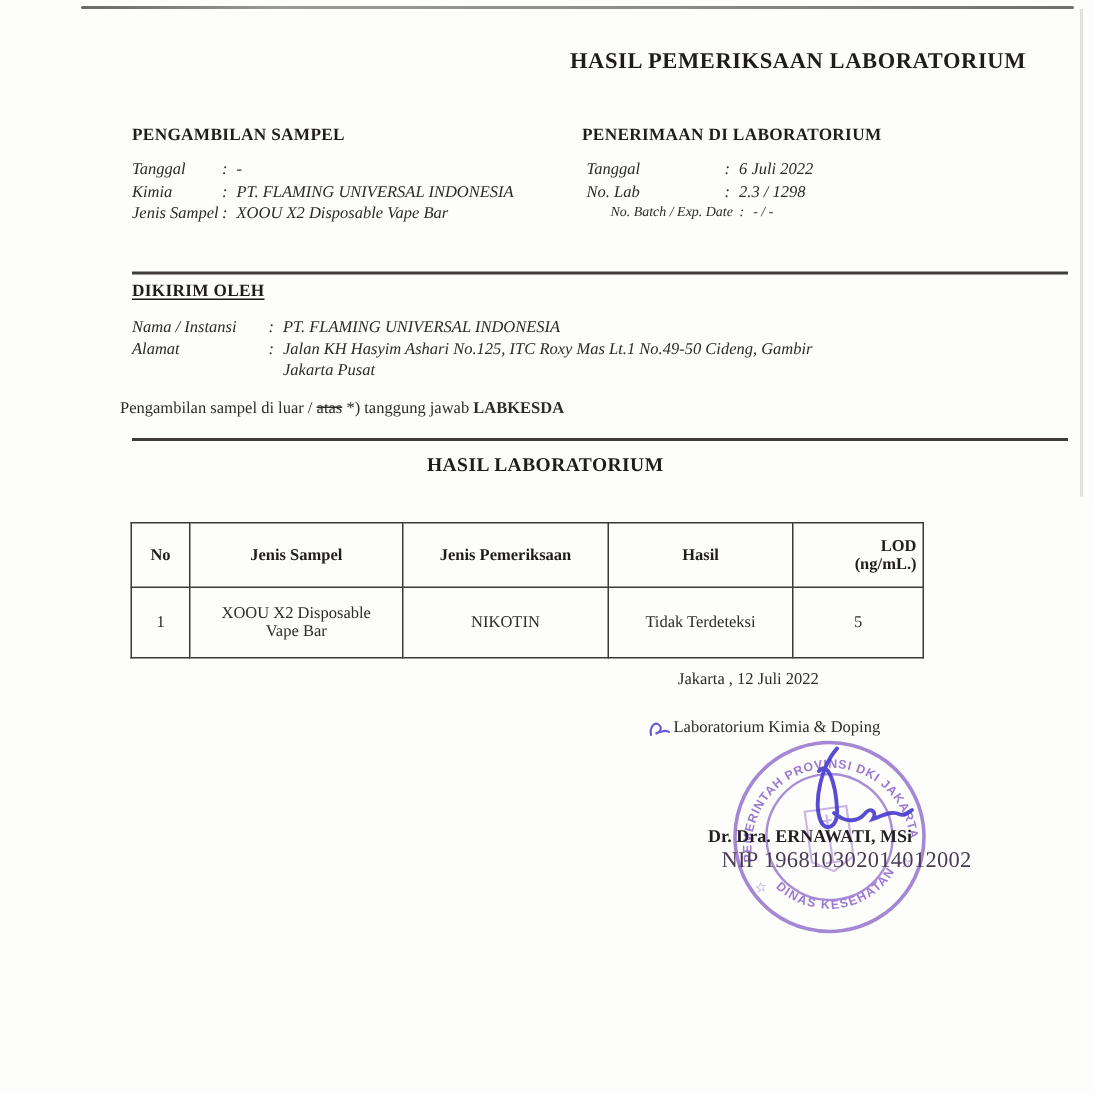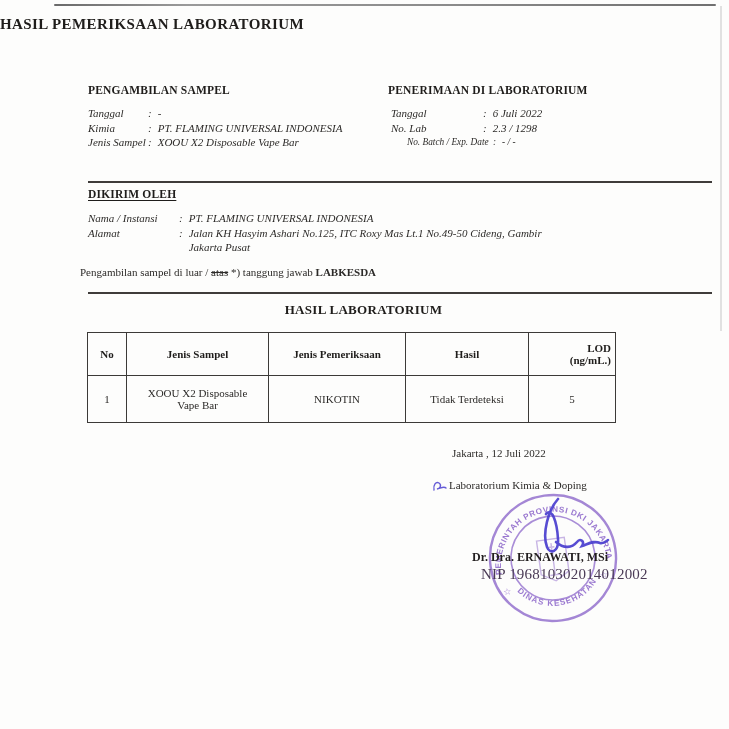--- a/index.html
+++ b/index.html
@@ -3,41 +3,41 @@
 <meta charset="utf-8">
 <style>
   html,body{margin:0;padding:0;background:#ffffff;}
   .page{
     position:relative;width:729px;height:729px;background:#fdfdfc;
     font-family:"Liberation Serif","DejaVu Serif",serif;color:#2d2b29;overflow:hidden;
   }
   .photo-edge-top{position:absolute;top:4px;left:54px;width:662px;height:2px;
     background:linear-gradient(to right,#6a6a6a,#9a9a9a 20%,#8b8b8b 60%,#707070);border-radius:1px;}
   .photo-edge-right{position:absolute;top:6px;right:7px;width:2px;height:325px;background:#d9d9d9;opacity:.8;}
-  .doc-title{position:absolute;top:16px;left:0;width:684px;text-align:left;
+  .doc-title{position:absolute;top:33px;left:0;width:684px;text-align:right;
     font-weight:bold;font-size:15px;letter-spacing:.4px;color:#1f1d1b;}
   .sec-head{font-weight:bold;font-size:11.5px;color:#1f1d1b;letter-spacing:.2px;}
   .abs{position:absolute;}
   .kv{display:flex;font-size:11px;line-height:14.5px;font-style:italic;}
   .kv .lbl{flex:0 0 auto;}
   .kv .colon{flex:0 0 auto;padding:0 6px 0 2px;}
   .kv .val{flex:1 1 auto;}
   .left-block .lbl{width:58px;}
   .right-block .lbl{width:90px;}
   .right-block .kv.small{font-size:9.3px;line-height:14px;}
   .right-block .kv.small .lbl{width:84px;margin-left:16px;}
   .sender-block .lbl{width:89px;}
   .divider{position:absolute;left:88px;width:624px;height:2px;background:#3f3c3a;}
   .underlined{text-decoration:underline;text-underline-offset:2px;}
   .note-line{position:absolute;left:80px;top:266px;font-size:11px;color:#2d2b29;}
   .note-line .struck{text-decoration:line-through;}
   .note-line .bold{font-weight:bold;}
   .sub-title{position:absolute;top:302px;left:0;width:727px;text-align:center;
     font-weight:bold;font-size:13px;color:#1f1d1b;letter-spacing:.3px;}
-  table.results{position:absolute;left:87px;top:332px;border-collapse:collapse;table-layout:fixed;
+  table.results{position:absolute;left:87px;top:348px;border-collapse:collapse;table-layout:fixed;
     font-size:11px;color:#2d2b29;border-radius:14px;}
   table.results td,table.results th{border:1.4px solid #3c3a38;text-align:center;vertical-align:middle;padding:2px 4px;}
   table.results th{font-weight:bold;height:38px;font-size:11px;color:#1f1d1b;}
   table.results td{height:42px;}
   .th-sub{display:block;font-weight:bold;text-align:right;}
   .signoff-date{position:absolute;left:452px;top:447px;font-size:11px;color:#2d2b29;}
   .signoff-unit{position:absolute;left:431px;top:479px;font-size:11px;color:#2d2b29;display:flex;align-items:flex-start;gap:1px;}
   .stamp{position:absolute;left:484px;top:489px;width:138px;height:138px;transform:rotate(-8deg);z-index:1;opacity:.85;}
   .signature{position:absolute;left:506px;top:494px;width:112px;height:62px;z-index:3;}
   .signer-name{position:absolute;left:472px;top:550px;font-size:12px;font-weight:bold;color:#231f20;z-index:2;}

